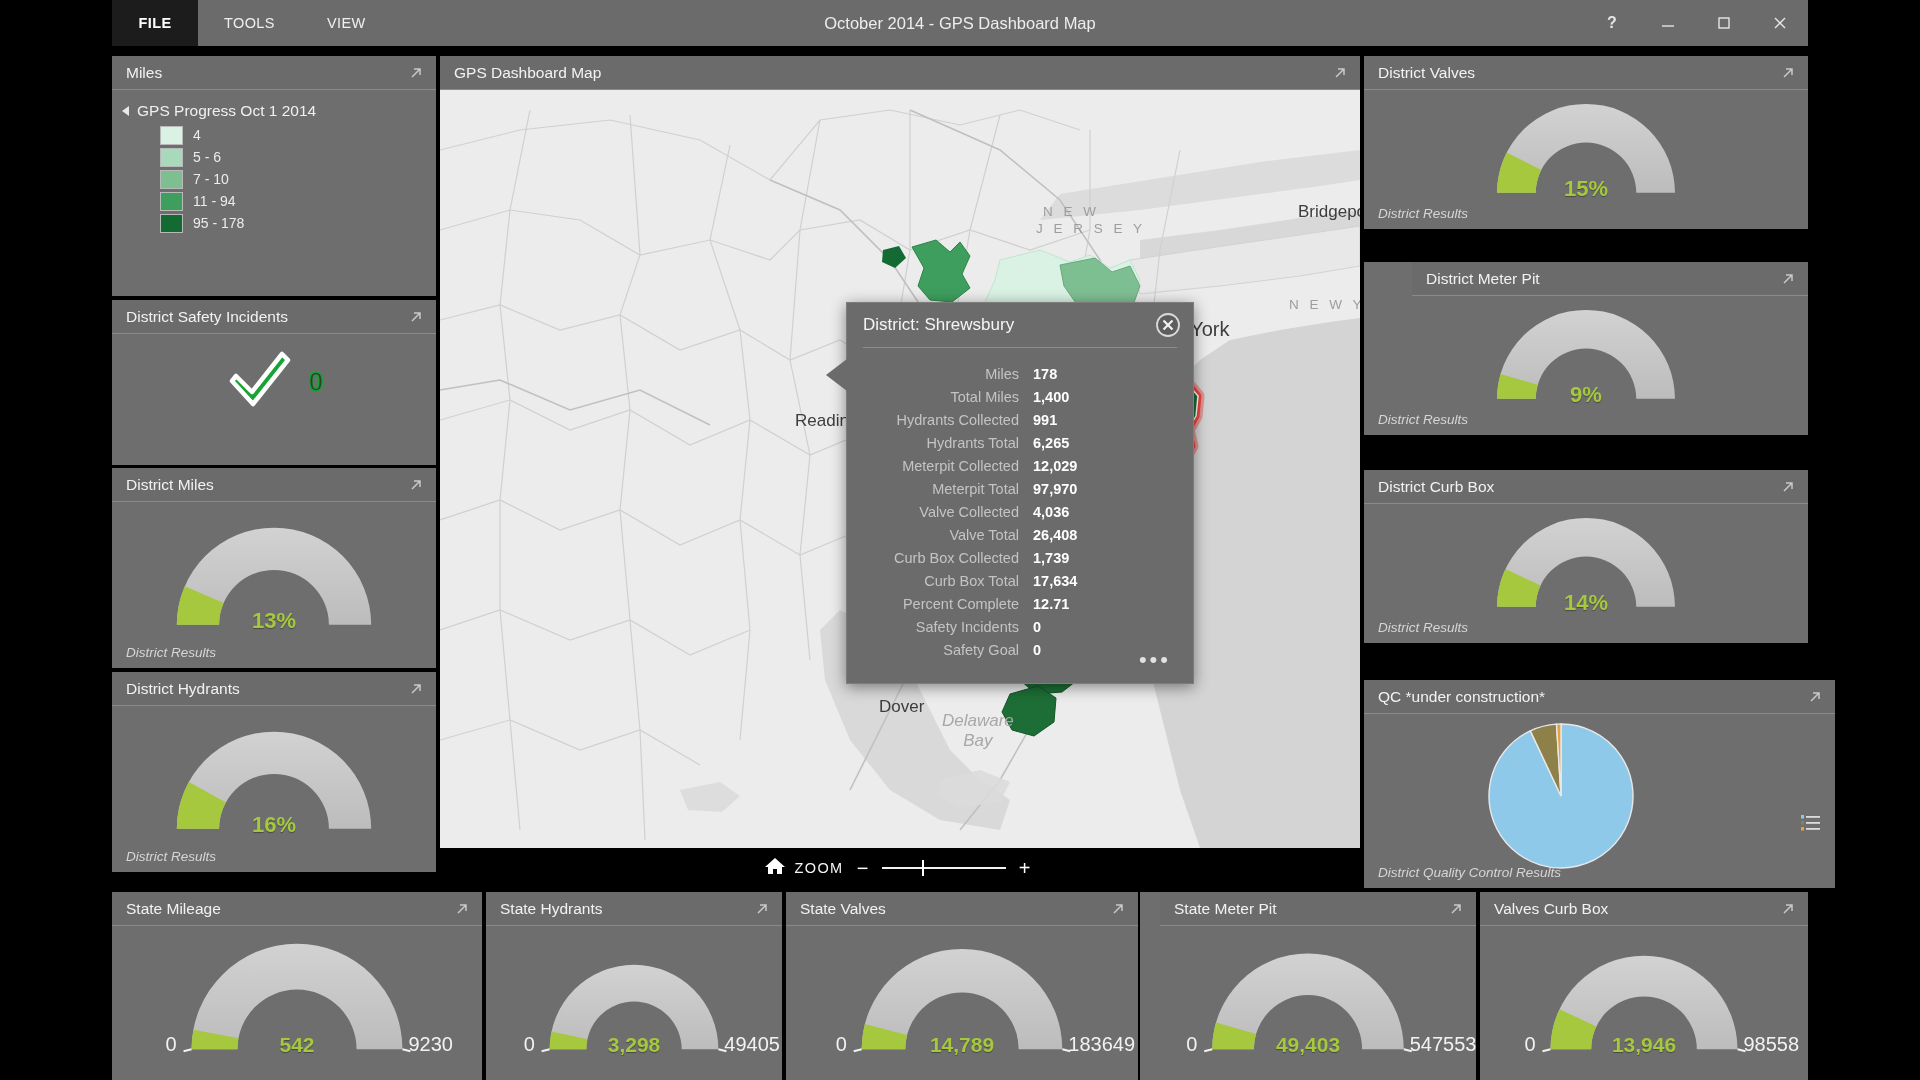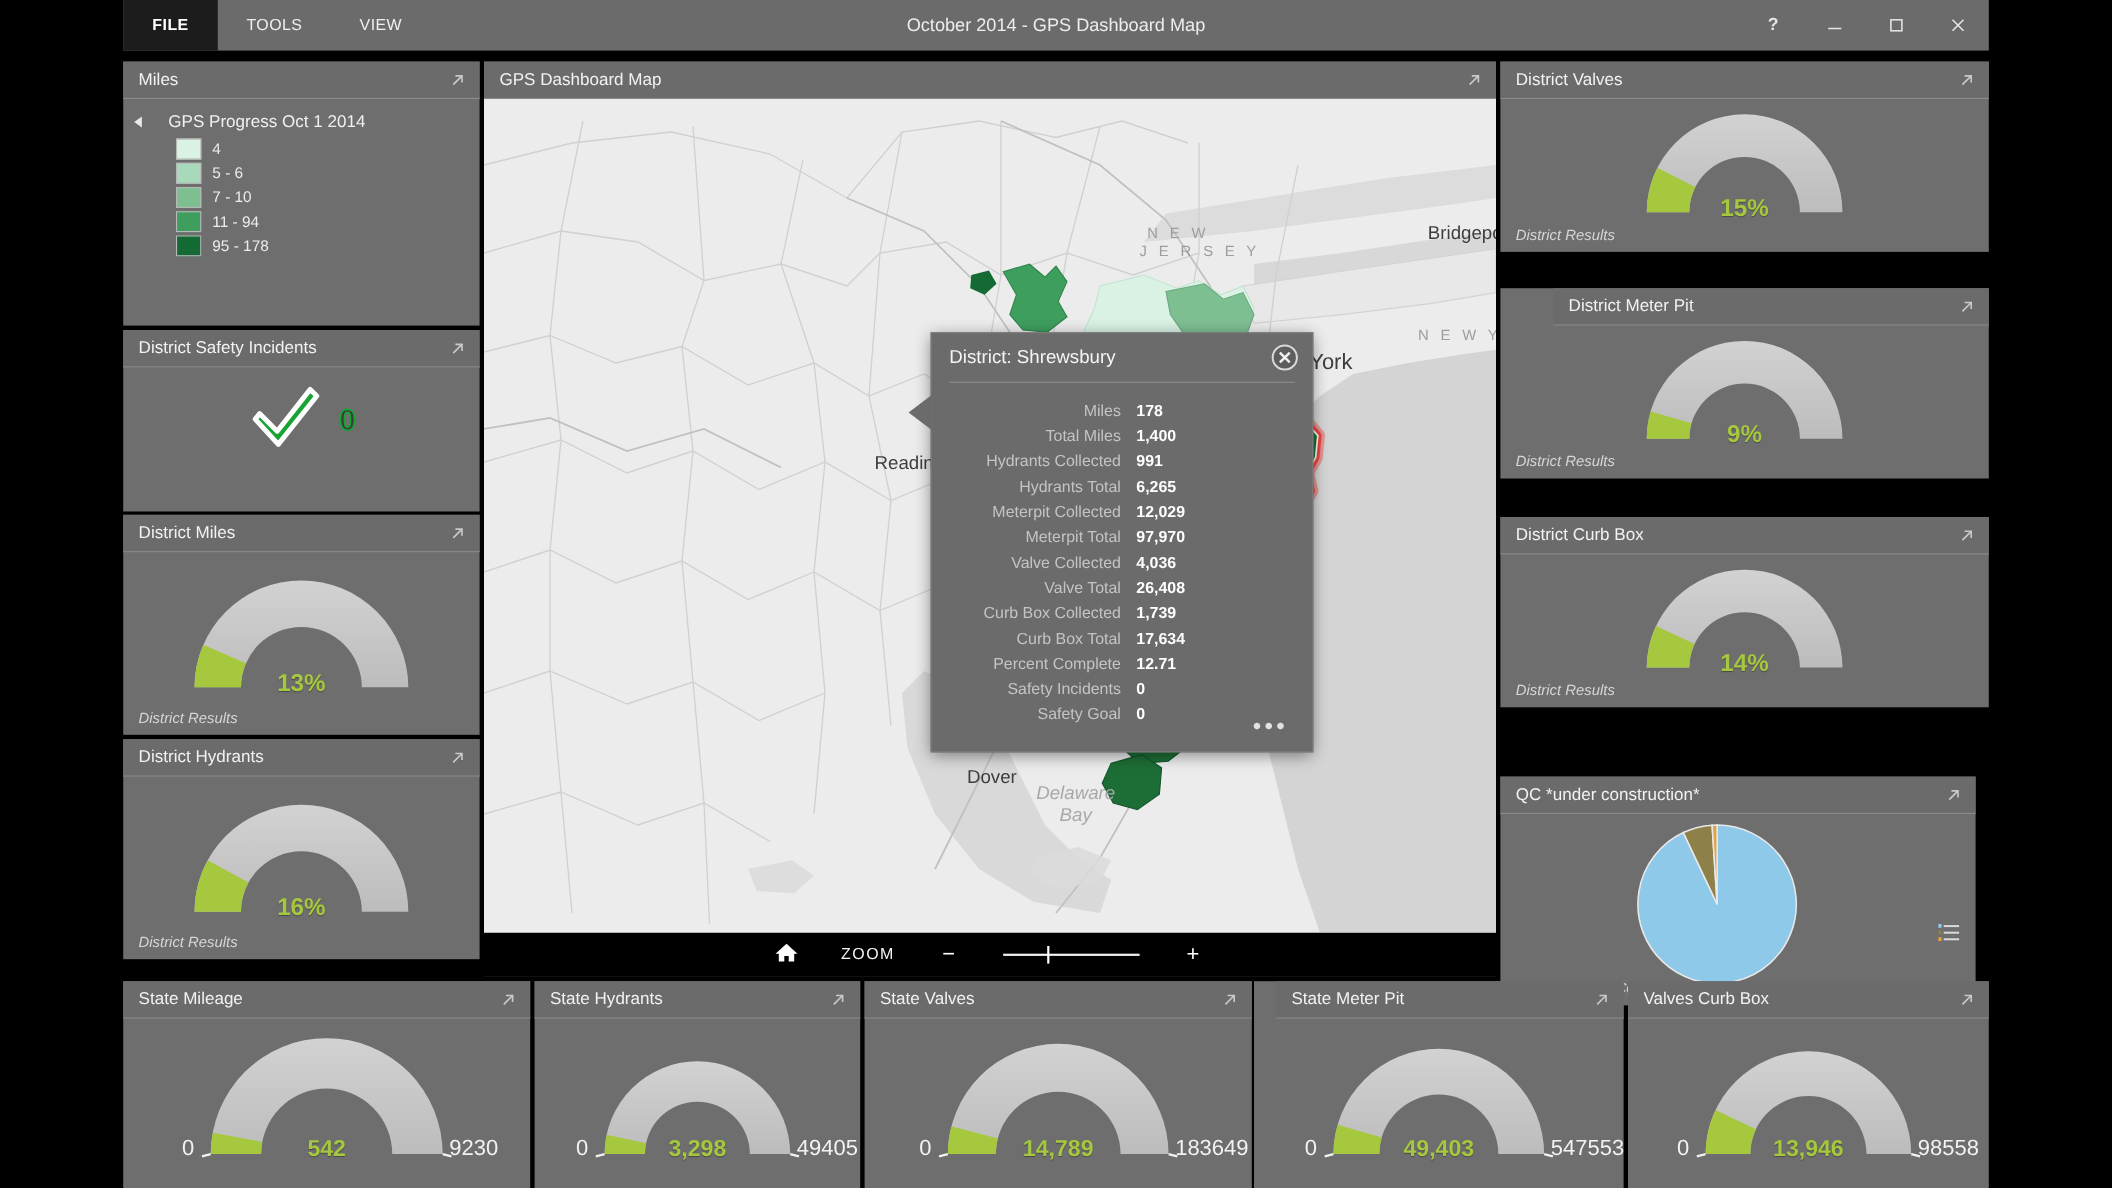--- a/index.html
+++ b/index.html
@@ -26,21 +26,21 @@
   .panel { position:absolute; background:#6e6e6e; }
   .phead { height:34px; background:#6b6b6b; border-bottom:1px solid #8a8a8a;
     display:flex; align-items:center; padding:0 14px; position:relative; }
   .phead-title { color:#f2f2f2; font-size:15.5px; white-space:nowrap; overflow:hidden; }
   .popout { position:absolute; right:11px; top:50%; transform:translateY(-50%);
     width:18px; height:18px; cursor:pointer; }
   .popout svg { display:block; }
   .pbody { position:absolute; left:0; right:0; top:34px; bottom:0; }
 
   
-  .legend-head { display:flex; align-items:center; gap:24px; padding:12px 0 4px 10px; }
+  .legend-head { display:flex; align-items:center; gap:8px; padding:12px 0 4px 10px; }
   .tri { width:0;height:0;border-top:5px solid transparent;border-bottom:5px solid transparent;
     border-right:7px solid #e9e9e9; }
   .legend-title { color:#f0f0f0; font-size:15.5px; }
   .legend-row { display:flex; align-items:center; gap:10px; padding:1.5px 0 1.5px 48px; }
   .swatch { width:23px; height:19px; border:1px solid #b9b9b9; }
   .legend-label { color:#ececec; font-size:14px; }
 
   
   .gaugewrap { position:relative; width:100%; height:100%; }
   .gauge-svg { position:absolute; }
@@ -57,21 +57,21 @@
   
   .map-bg { position:absolute; left:0; right:0; top:0; bottom:40px; background:#ececec; overflow:hidden; }
   .map-svg { position:absolute; left:0; top:0; }
   .maplabel { position:absolute; color:#3d3d3d; white-space:nowrap; pointer-events:none; }
   .statelabel { position:absolute; color:#9d9d9d; letter-spacing:3.5px; font-size:13.5px;
     white-space:nowrap; pointer-events:none; }
   .baylabel { position:absolute; color:#a8a8a8; font-style:italic; font-size:17px;
     white-space:nowrap; pointer-events:none; text-align:center; }
 
   .zoombar { position:absolute; left:0; right:0; bottom:0; height:40px; background:#000;
-    display:flex; align-items:center; justify-content:center; gap:38px; }
+    display:flex; align-items:center; justify-content:center; gap:8px; }
   .zb-label { color:#f5f5f5; font-size:14.5px; letter-spacing:1.4px; }
   .zb-btn { color:#fff; font-size:20px; width:22px; text-align:center; cursor:pointer;
     user-select:none; }
   .slider { position:relative; width:124px; height:20px; cursor:pointer; }
   .slider-track { position:absolute; left:0; right:0; top:9px; height:2px; background:#f2f2f2; }
   .slider-handle { position:absolute; top:2px; width:2px; height:16px; background:#fff; }
 
   
   .popup { position:absolute; background:#6b6b6b; box-shadow:0 3px 14px rgba(0,0,0,.45);
     border:1px solid #7d7d7d; }
@@ -520,21 +520,21 @@
             </defs>
             <path d="M133.04 102.86000000000001 A88.96000000000001 88.96000000000001 0 0 1 310.96000000000004 102.85999999999997 L272.2624 102.85999999999999 A50.2624 50.2624 0 0 0 171.7376 102.86 Z" fill="url(#gtrright_gauges_2)"></path>
             <path d="M133.04 102.86000000000001 A88.96000000000001 88.96000000000001 0 0 1 141.50658541262288 64.98267422237113 L176.52122075813196 81.45931093563969 A50.2624 50.2624 0 0 0 171.7376 102.86 Z" fill="#a5c83e"></path>
           </svg>
           <div class="gauge-val" style="font-size: 22px; left: 0px; width: 444px; text-align: center; top: 85.86px;">14%</div>
           <div class="gauge-cap">District Results</div>
         </div>
     </div>
   </div>
 
-  <div class="panel" style="left:1364px; top:706px; width:432px; height:208px;">
+  <div class="panel" style="left:1364px; top:680px; width:471px; height:208px;">
     <div class="phead">
       <span class="phead-title">QC *under construction*</span>
       <span class="popout">
         <svg width="18" height="18" viewBox="0 0 18 18">
             <path d="M5 13 L13 5 M7 5 L13 5 L13 11" stroke="#c9c9c9" stroke-width="1.5" fill="none"></path>
           </svg>
       </span>
     </div>
     <div class="pbody">
       <svg id="qc-pie" style="position:absolute; left:121px; top:6px;" width="152" height="152" viewBox="0 0 152 152">

